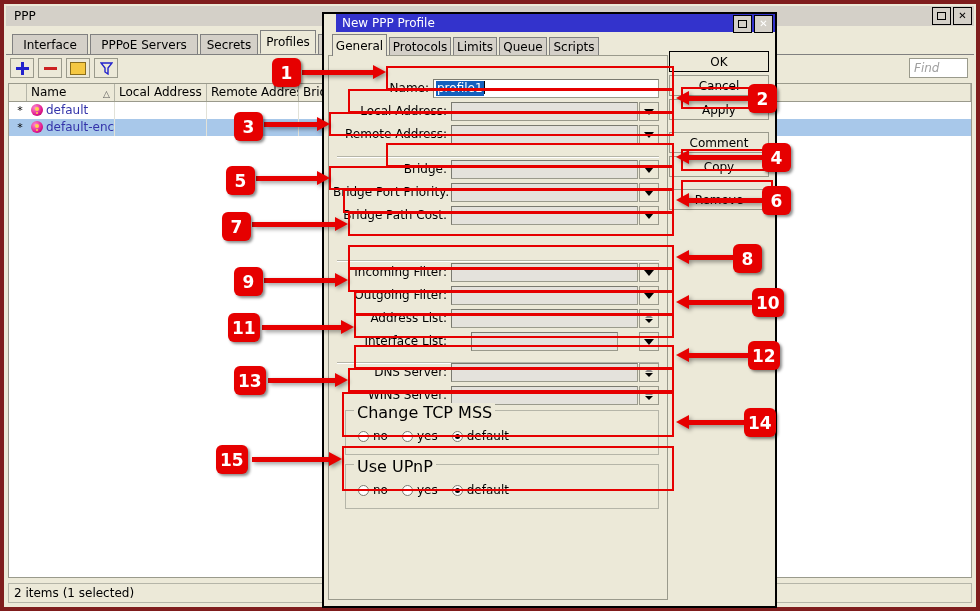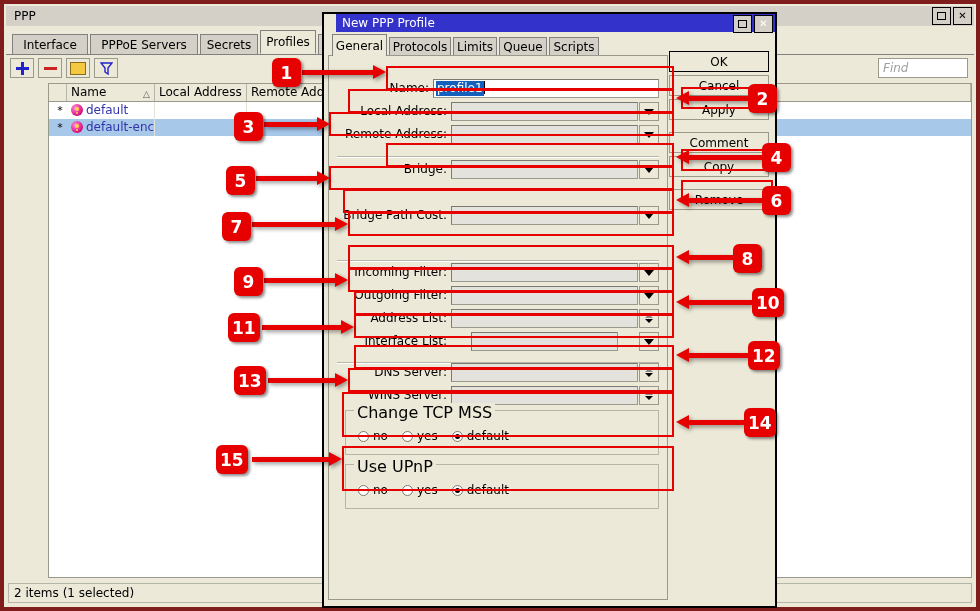--- a/index.html
+++ b/index.html
@@ -61,33 +61,32 @@
   }
   .plus{position:relative;width:13px;height:13px;}
   .plus:before,.plus:after{content:"";position:absolute;background:#2222cc;}
   .plus:before{left:5px;top:0;width:3px;height:13px;}
   .plus:after{left:0;top:5px;width:13px;height:3px;}
   .minus{width:13px;height:3px;background:#cc2222;}
   .folder{width:14px;height:11px;background:#f5c842;border:1px solid #8a6d1a;}
   .funnel svg{display:block;}
 
   .findbox{
-    position:absolute;right:8px;top:54px;width:90px;height:20px;
+    position:absolute;right:8px;top:54px;width:59px;height:20px;
     background:#fff;border:1px solid #9a9a8c;
     box-sizing:border-box;
     display:flex;align-items:center;padding:8px 4px;
   }
   .findbox span{font-style:italic;color:#a0a0a0;font-size:12px;}
 
   
   .list{
     position:absolute;left:4px;top:79px;right:4px;bottom:29px;
     background:#fff;border:1px solid #9a9a8c;box-sizing:border-box;
     overflow:hidden;
-    margin-left:40px;
   }
   .hdr{display:flex;height:17px;background:#ece9d8;border-bottom:1px solid #9a9a8c;}
   .hcell{
     border-right:1px solid #b5b5a8;box-sizing:border-box;
     padding-left:4px;font-size:12px;line-height:17px;
     position:relative;white-space:nowrap;overflow:hidden;
   }
   .hcell .sortmark{position:absolute;right:4px;top:2px;font-size:9px;color:#555;}
   .row{display:flex;height:17px;align-items:center;}
   .row.sel{background:#a8c8ea;}
@@ -364,20 +363,27 @@
       <div class="sep" style="top:100px;left:8px;right:8px;"></div>
 
       <div class="frow" style="top:104px;left:58px;right:8px;">
         <div class="flabel" style="width:60px;">Bridge:</div>
         <div class="finput"></div>
         <div class="arrowbtn">
             <span class="tri-d"></span>
           </div>
       </div>
 
+      <div class="frow" style="top:127px;left:4px;right:8px;">
+        <div class="flabel" style="width:114px;">Bridge Port Priority:</div>
+        <div class="finput"></div>
+        <div class="arrowbtn">
+            <span class="tri-d"></span>
+          </div>
+      </div>
 
       <div class="frow" style="top:150px;left:10px;right:8px;">
         <div class="flabel" style="width:108px;">Bridge Path Cost:</div>
         <div class="finput"></div>
         <div class="arrowbtn">
             <span class="tri-d"></span>
           </div>
       </div>
 
 

